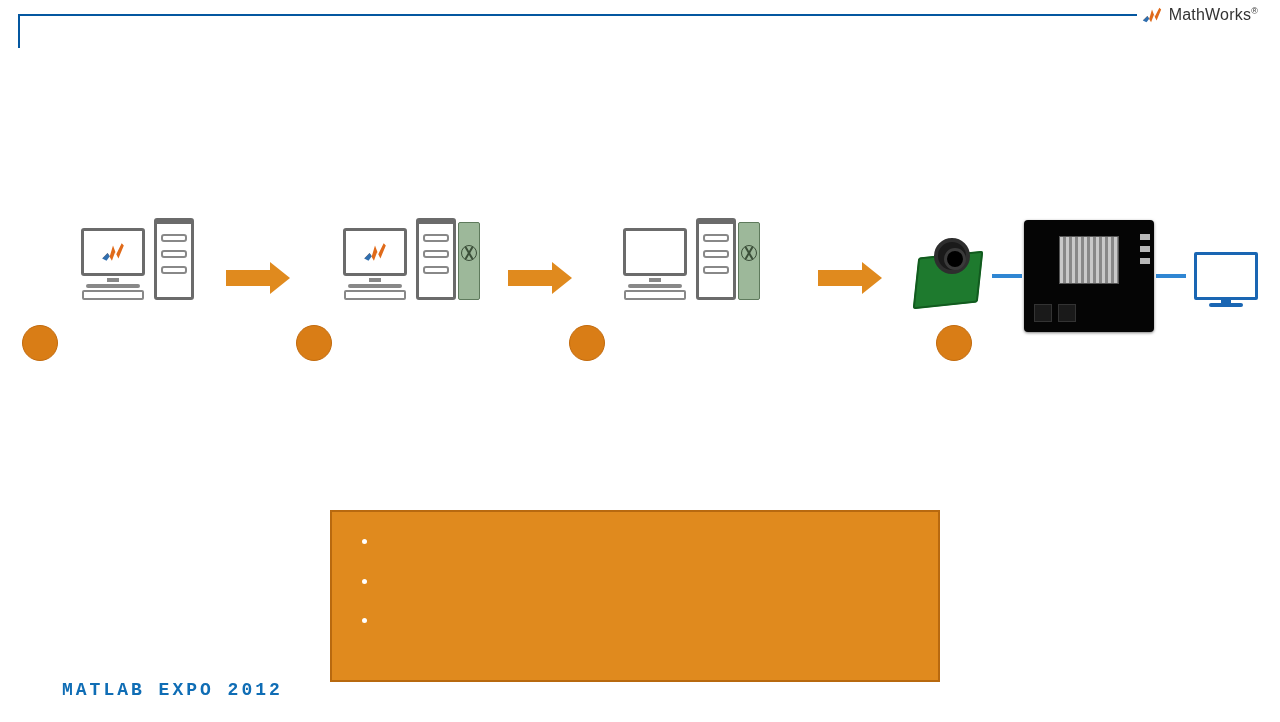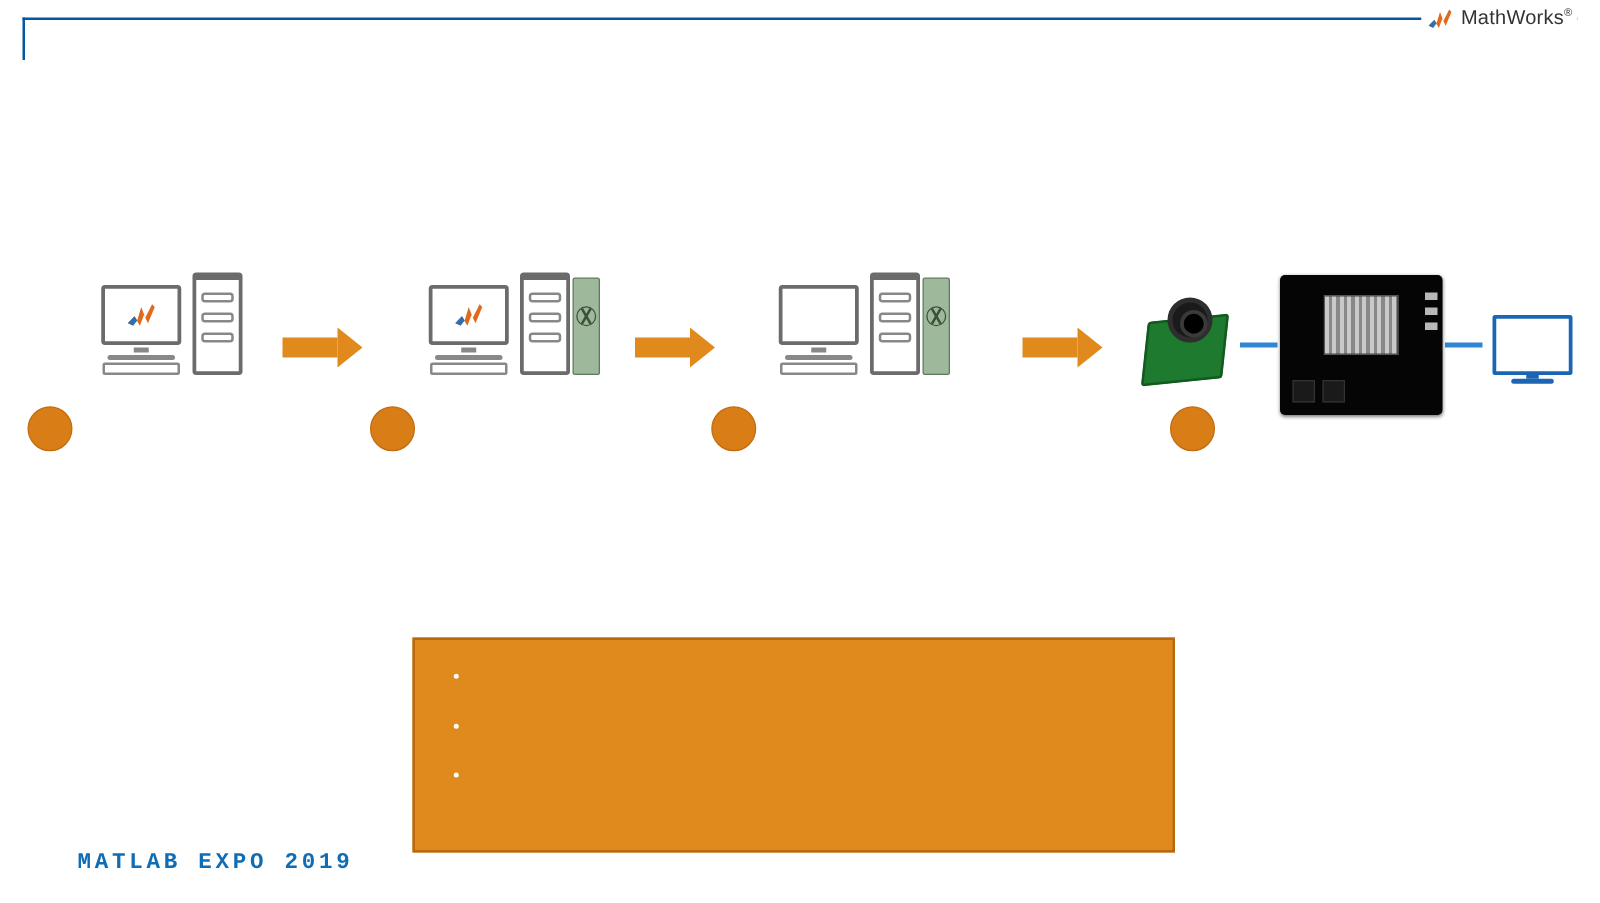--- a/index.html
+++ b/index.html
@@ -207,13 +207,13 @@
 <div class="stage-circle c4"></div>
 
 <div class="callout">
   <ul>
     <li></li>
     <li></li>
     <li></li>
   </ul>
 </div>
 
-<div class="expo">MATLAB EXPO 2019</div>
+<div class="expo">MATLAB EXPO 2012</div>
 
 </body></html>

